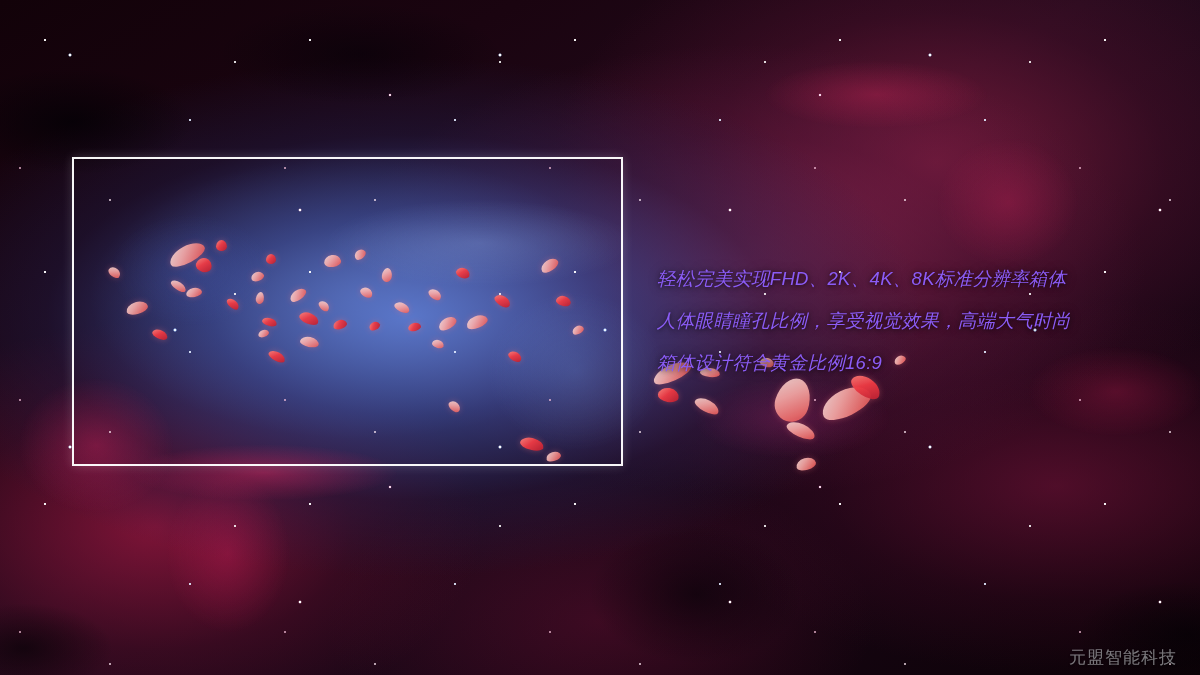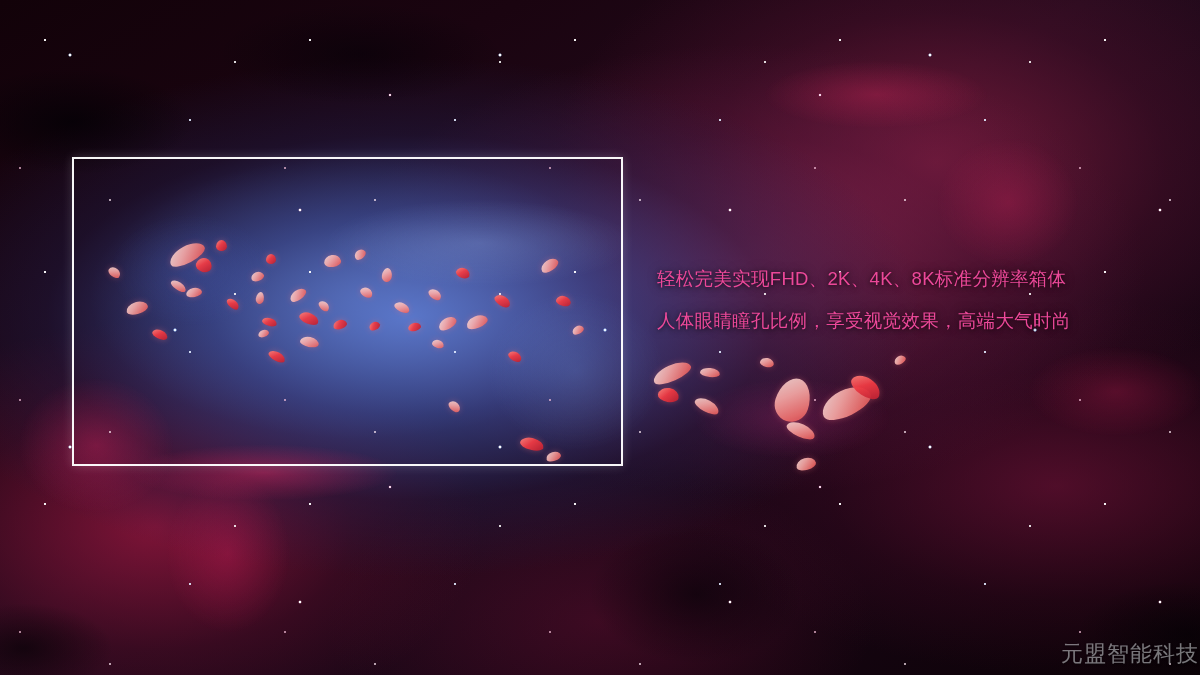--- a/index.html
+++ b/index.html
@@ -147,31 +147,32 @@
 
   #body-copy {
     position: absolute;
     left: 657px;
     top: 258px;
     width: 520px;
   }
   #body-copy .line {
     font-size: 18.5px;
     line-height: 42px;
-    color: #ec4899;
+    color: #8b5cf6;
     letter-spacing: .3px;
     white-space: pre;
     text-shadow: 0 1px 4px rgba(0,0,0,.6), 0 0 12px rgba(0,0,0,.4);
+    font-style: italic;
   }
 
   #watermark {
     position: absolute;
-    right: 1px;
+    right: 23px;
     bottom: 6px;
-    font-size: 22px;
+    font-size: 17px;
     letter-spacing: 1px;
     color: rgba(225,228,232,.52);
     text-shadow: 0 1px 2px rgba(0,0,0,.5);
     white-space: pre;
   }
 </style>
 </head>
 <body>
 
 <div id="slide">
@@ -236,17 +237,18 @@
       <div class="petal soft" style="left: 760px; top: 358px; width: 14px; height: 9px; transform: rotate(12deg);"></div>
       <div class="petal soft" style="left: 894px; top: 356px; width: 12px; height: 8px; transform: rotate(-30deg);"></div>
     </div>
 
 
   <div id="display-frame" style="left: 72px; top: 157px; width: 547px; height: 305px; border-width: 2px;"></div>
 
   <div id="body-copy">
     <div class="line">轻松完美实现FHD、2K、4K、8K标准分辨率箱体</div>
     <div class="line">人体眼睛瞳孔比例，享受视觉效果，高端大气时尚</div>
+    <div class="line">箱体设计符合黄金比例16:9</div>
   </div>
 
   <div id="watermark">元盟智能科技</div>
 
 </div>
 
 </body></html>

